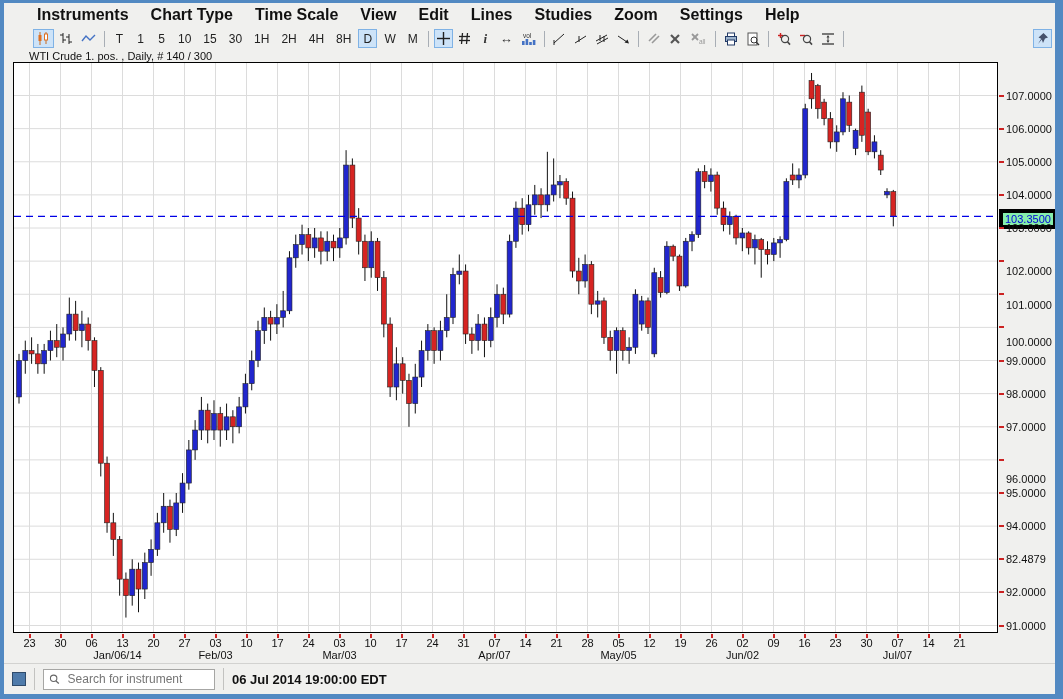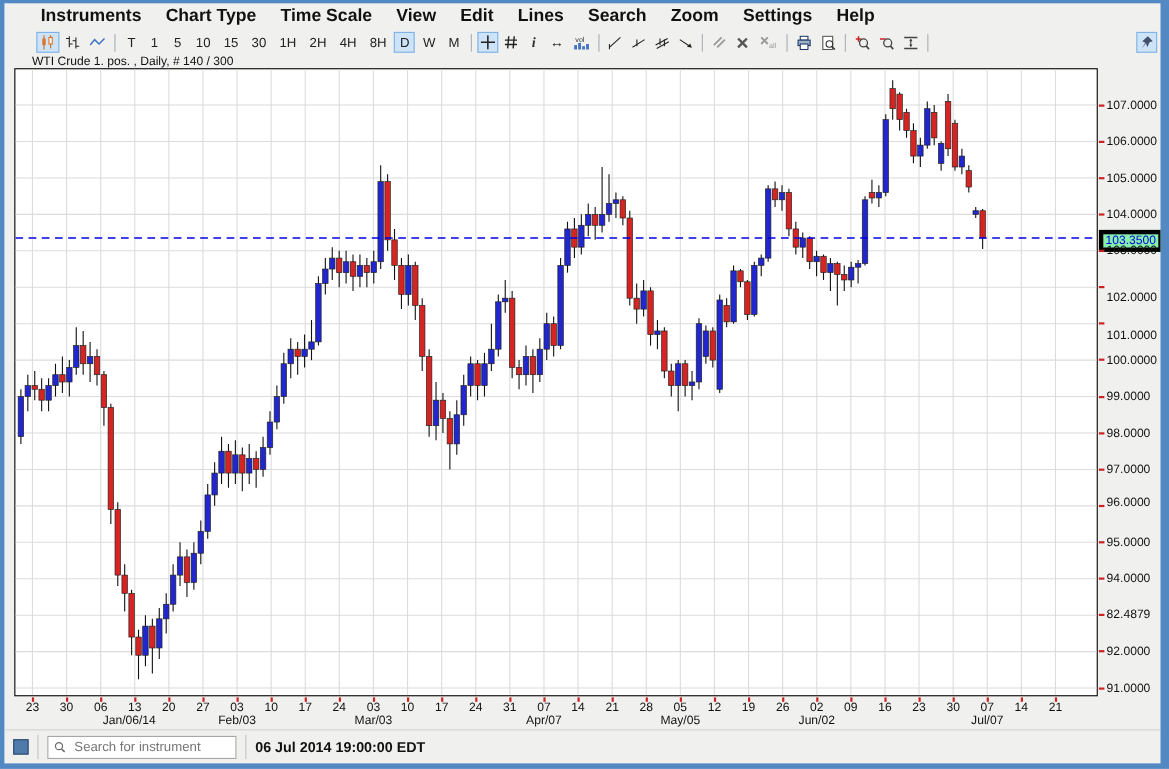--- a/index.html
+++ b/index.html
@@ -58,21 +58,21 @@
 <div class="frame">
   <div class="content">
 
     <div class="menu-bar" id="menu-bar">
         <div class="menu-item">Instruments</div>
         <div class="menu-item">Chart Type</div>
         <div class="menu-item">Time Scale</div>
         <div class="menu-item">View</div>
         <div class="menu-item">Edit</div>
         <div class="menu-item">Lines</div>
-        <div class="menu-item">Search</div>
+        <div class="menu-item">Studies</div>
         <div class="menu-item">Zoom</div>
         <div class="menu-item">Settings</div>
         <div class="menu-item">Help</div>
       </div>
 
     <div class="toolbar">
       <div class="tbtn sel">
         <svg class="icon" width="15" height="15" viewBox="0 0 15 15">
           <line x1="4" y1="1" x2="4" y2="14" stroke="#c96a1e" stroke-width="1"></line>
           <rect x="2.5" y="4" width="3" height="6" fill="#e07020"></rect>
@@ -588,29 +588,29 @@
           <div class="ylab" style="top: 93.75px;">105.0000</div>
           <div class="ydash" style="top: 131.875px;"></div>
           <div class="ylab" style="top: 126.875px;">104.0000</div>
           <div class="ydash" style="top: 165px;"></div>
           <div class="ylab" style="top: 160px;">103.0000</div>
           <div class="ydash" style="top: 198.125px;"></div>
           <div class="ylab" style="top: 203px;">102.0000</div>
           <div class="ydash" style="top: 231.25px;"></div>
           <div class="ylab" style="top: 237px;">101.0000</div>
           <div class="ydash" style="top: 264.375px;"></div>
-          <div class="ylab" style="top: 260px;">100.0000</div>
+          <div class="ylab" style="top: 274px;">100.0000</div>
           <div class="ydash" style="top: 297.5px;"></div>
           <div class="ylab" style="top: 292.5px;">99.0000</div>
           <div class="ydash" style="top: 330.625px;"></div>
           <div class="ylab" style="top: 325.625px;">98.0000</div>
           <div class="ydash" style="top: 363.75px;"></div>
           <div class="ylab" style="top: 358.75px;">97.0000</div>
           <div class="ydash" style="top: 396.875px;"></div>
-          <div class="ylab" style="top: 389px; text-align: right;">96.0000</div>
+          <div class="ylab" style="top: 411px; text-align: right;">96.0000</div>
           <div class="ydash" style="top: 430px;"></div>
           <div class="ylab" style="top: 425px;">95.0000</div>
           <div class="ydash" style="top: 463.125px;"></div>
           <div class="ylab" style="top: 458.125px;">94.0000</div>
           <div class="ydash" style="top: 496.25px;"></div>
           <div class="ylab" style="top: 491.25px;">82.4879</div>
           <div class="ydash" style="top: 529.375px;"></div>
           <div class="ylab" style="top: 524.375px;">92.0000</div>
           <div class="ydash" style="top: 562.5px;"></div>
           <div class="ylab" style="top: 557.5px;">91.0000</div>

